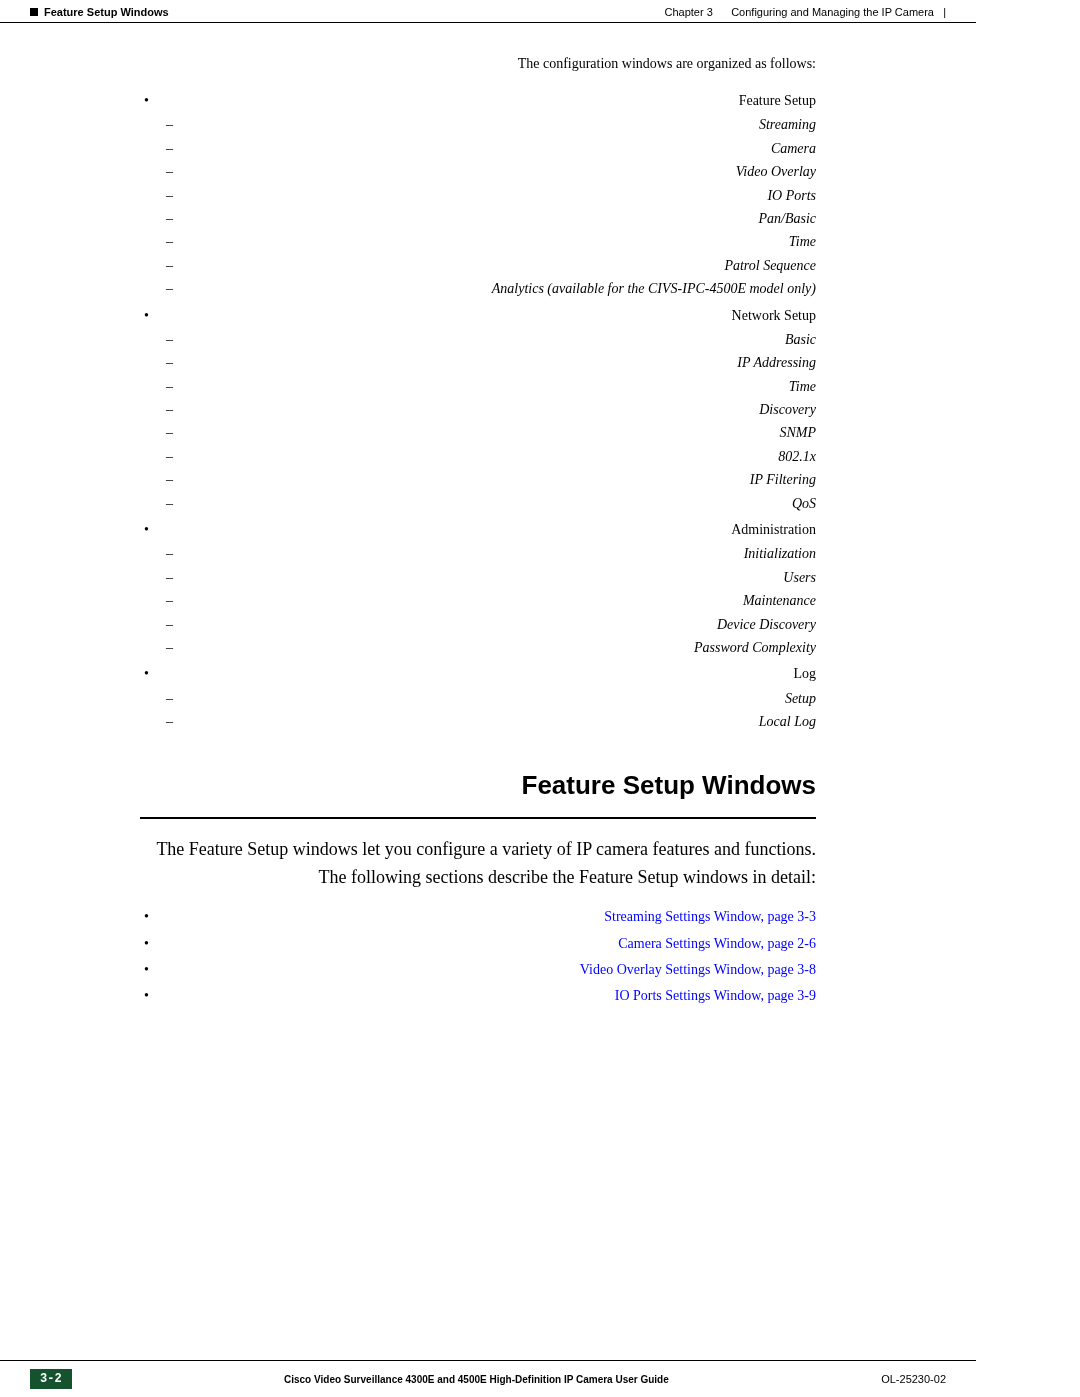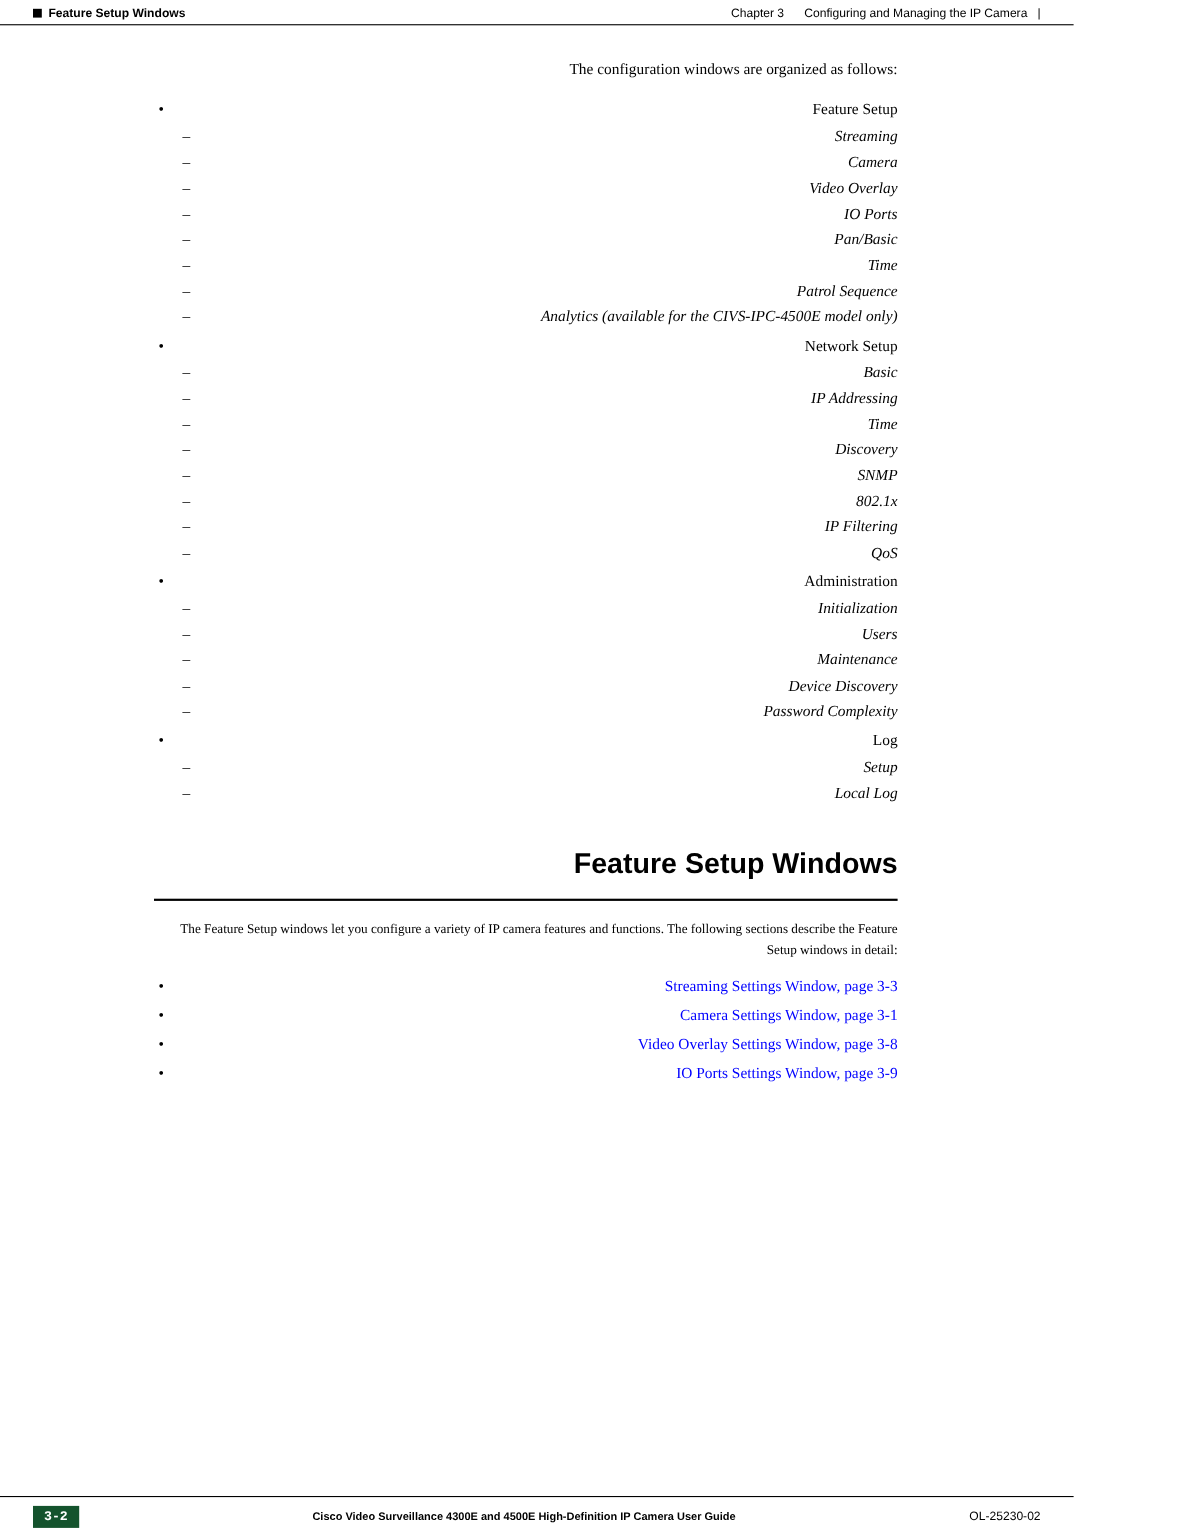--- a/index.html
+++ b/index.html
@@ -118,21 +118,21 @@
     .section-heading {
       font-family: Arial, Helvetica, sans-serif;
       font-size: 26px;
       font-weight: bold;
       margin: 36px 0 16px 0;
       color: #000;
     }
 
     
     .section-desc {
-      font-size: 12px;
+      font-size: 18px;
       line-height: 1.6;
       margin-bottom: 14px;
       margin-top: 15px;
     }
 
     
     .links-list {
       list-style: none;
       padding: 0;
       margin: 0 0 10px 20px;
@@ -274,21 +274,21 @@
     <h2 class="section-heading">Feature Setup Windows</h2>
     <hr class="horizontal-rule">
 
     <p class="section-desc">The Feature Setup windows let you configure a variety of IP camera features and functions. The following sections describe the Feature Setup windows in detail:</p>
 
     <ul class="links-list">
       <li>
         <a class="link-text" href="#">Streaming Settings Window, page 3-3</a>
       </li>
       <li>
-        <a class="link-text" href="#">Camera Settings Window, page 3-1</a>
+        <a class="link-text" href="#">Camera Settings Window, page 2-6</a>
       </li>
       <li>
         <a class="link-text" href="#">Video Overlay Settings Window, page 3-8</a>
       </li>
       <li>
         <a class="link-text" href="#">IO Ports Settings Window, page 3-9</a>
       </li>
     </ul>
 
   </div>

